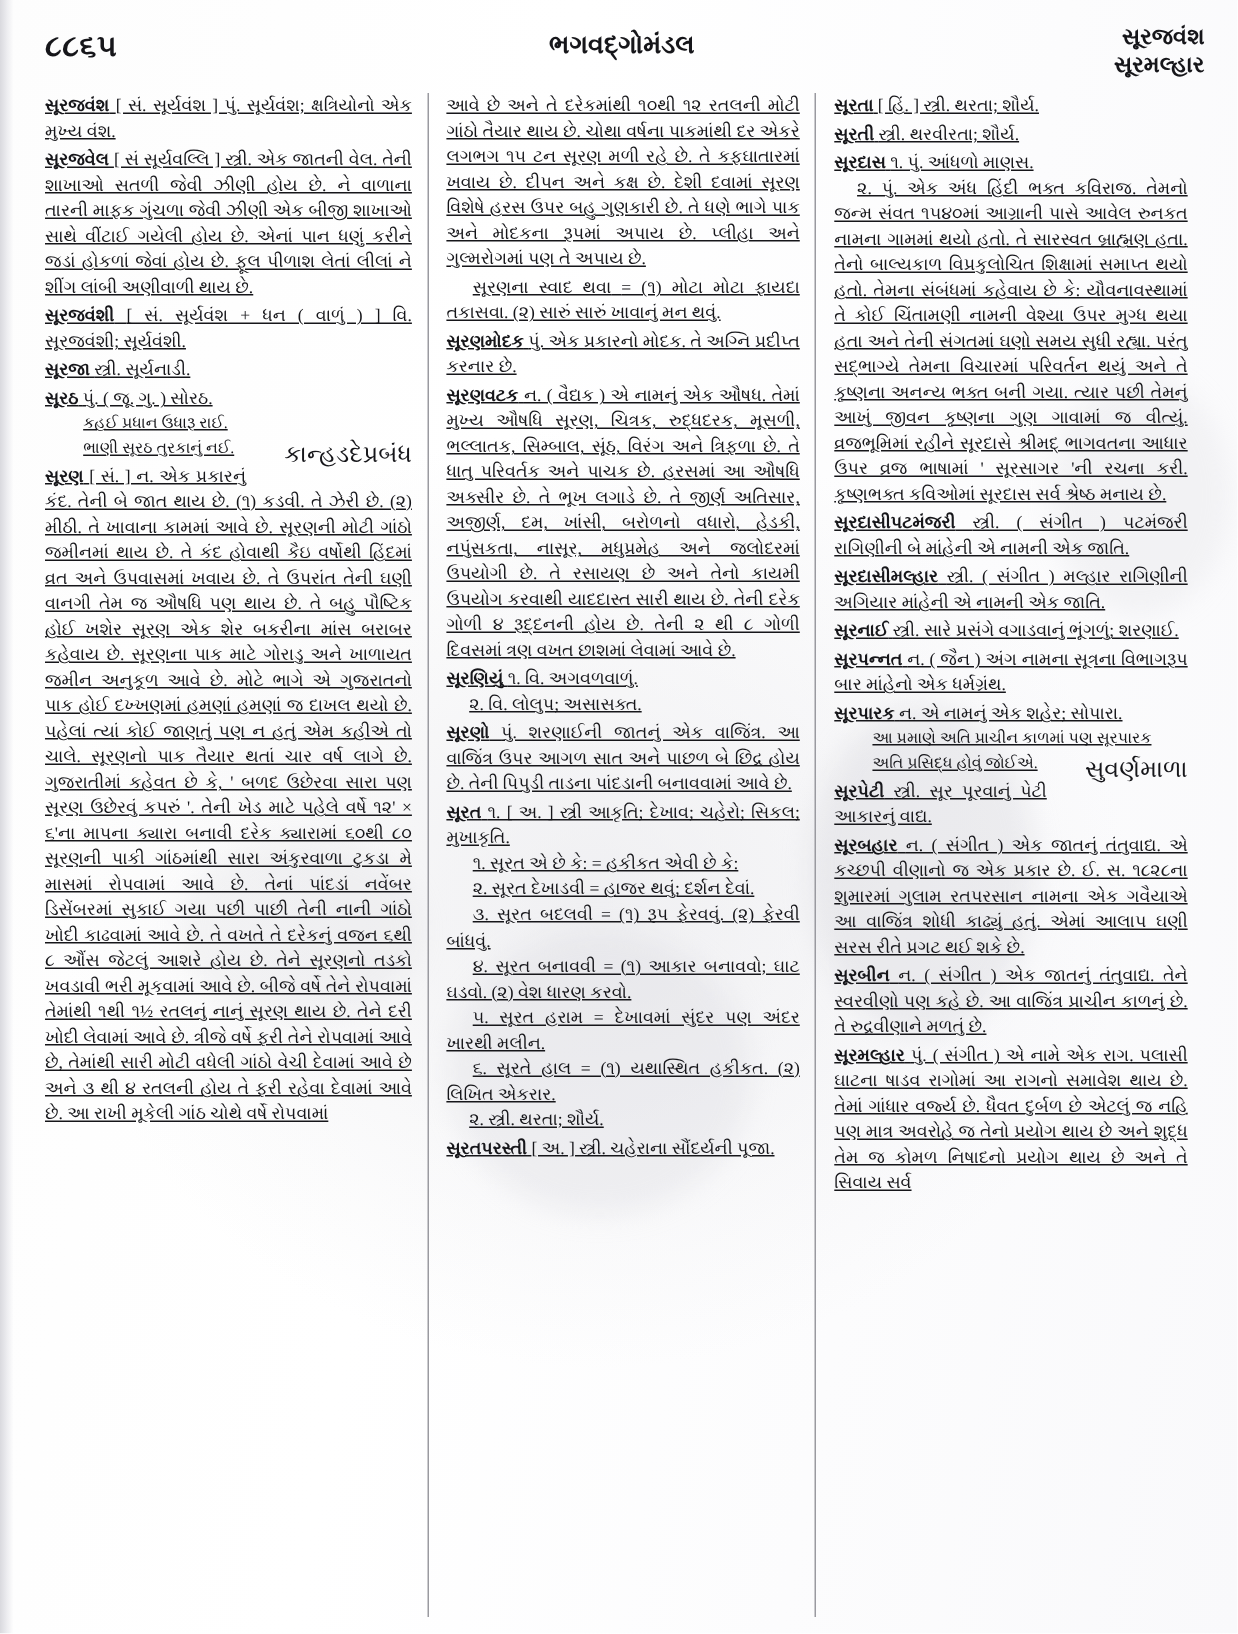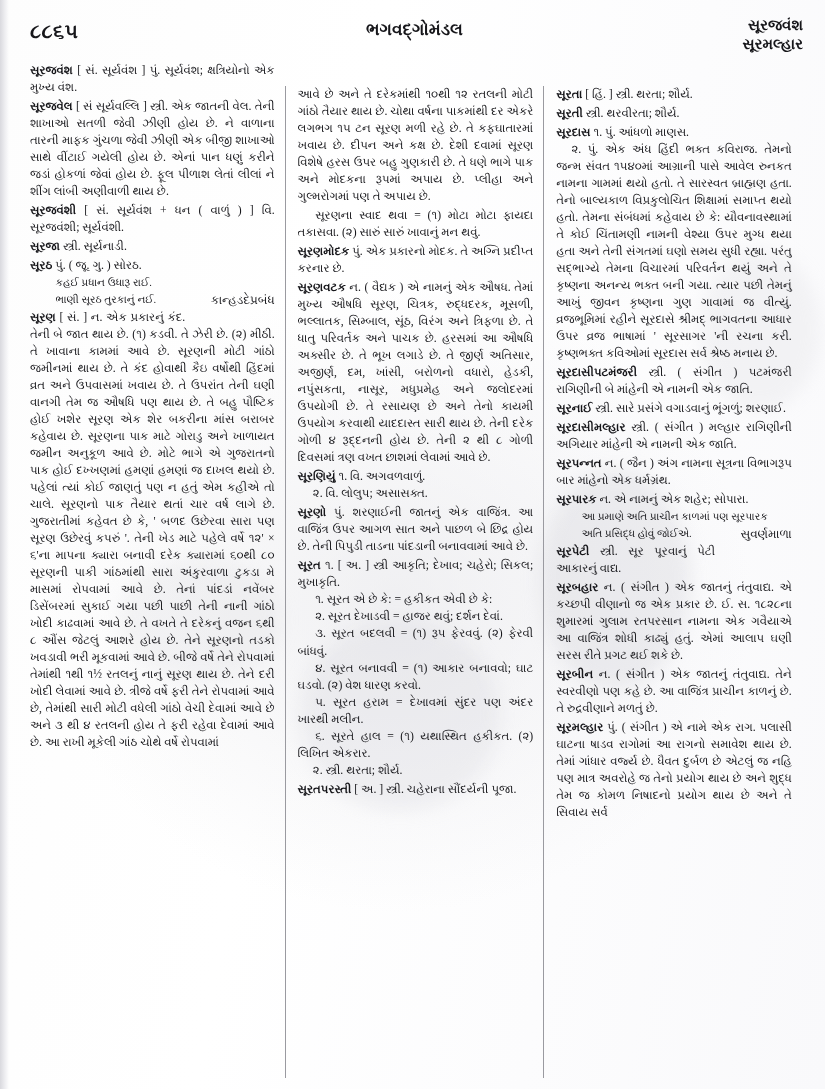--- a/index.html
+++ b/index.html
@@ -73,44 +73,45 @@
 
   
   .columns {
     position: absolute;
     left: 26px;
     top: 62px;
     width: 776px;
     height: 1016px;
     display: flex;
     gap: 0;
+    text-decoration: underline;
   }
   .col {
     width: 258.6px;
     padding: 0 10px 0 4px;
     box-sizing: border-box;
     font-size: 11.7px;
     line-height: 1.455;
     text-align: justify;
     overflow: hidden;
   }
-  .col + .col { border-left: 1px solid #9a9aa0; padding-left: 12px; margin-top: 24px; }
+  .col + .col { border-left: 1px solid #9a9aa0; padding-left: 12px; }
 
   .entry { margin: 0 0 1px 0; text-indent: 0; }
   .entry + .entry { margin-top: 2px; }
   .hw { font-weight: bold; }
   .sub { display: block; text-indent: 1.3em; }
   .quote {
     display: block;
     font-size: 10.6px;
     margin: 1px 0 1px 0;
     text-indent: 2.4em;
     text-align: left;
   }
-  .quote .src { float: right; font-size: 12px; }
+  .quote .src { float: right; font-size: 16px; }
   .idiom { display: block; text-indent: 1.5em; }
 
   
   .col, .header { text-rendering: optimizeLegibility; }
 </style>
 </head>
 <body>
 
 <div class="page">
 
@@ -240,27 +241,27 @@
         <span>૧. પું. આંધળો માણસ.</span>
         <span class="sub">૨. પું. એક અંધ હિંદી ભક્ત કવિરાજ. તેમનો જન્મ સંવત ૧૫૪૦માં આગ્રાની પાસે આવેલ રુનકત નામના ગામમાં થયો હતો. તે સારસ્વત બ્રાહ્મણ હતા. તેનો બાલ્યકાળ વિપ્રકુલોચિત શિક્ષામાં સમાપ્ત થયો હતો. તેમના સંબંધમાં કહેવાય છે કે: યૌવનાવસ્થામાં તે કોઈ ચિંતામણી નામની વેશ્યા ઉપર મુગ્ધ થયા હતા અને તેની સંગતમાં ઘણો સમય સુધી રહ્યા. પરંતુ સદ્ભાગ્યે તેમના વિચારમાં પરિવર્તન થયું અને તે કૃષ્ણના અનન્ય ભક્ત બની ગયા. ત્યાર પછી તેમનું આખું જીવન કૃષ્ણના ગુણ ગાવામાં જ વીત્યું. વ્રજભૂમિમાં રહીને સૂરદાસે શ્રીમદ્ ભાગવતના આધાર ઉપર વ્રજ ભાષામાં ' સૂરસાગર 'ની રચના કરી. કૃષ્ણભક્ત કવિઓમાં સૂરદાસ સર્વ શ્રેષ્ઠ મનાય છે.</span>
       </p>
 
       <p class="entry">
         <span class="hw">સૂરદાસીપટમંજરી</span>
         <span>સ્ત્રી. ( સંગીત ) પટમંજરી રાગિણીની બે માંહેની એ નામની એક જાતિ.</span>
       </p>
 
       <p class="entry">
+        <span class="hw">સૂરદાસીમલ્હાર</span>
+        <span>સ્ત્રી. ( સંગીત ) મલ્હાર રાગિણીની અગિયાર માંહેની એ નામની એક જાતિ.</span>
+      </p>
+
+      <p class="entry">
         <span class="hw">સૂરનાઈ</span>
         <span>સ્ત્રી. સારે પ્રસંગે વગાડવાનું ભૂંગળું; શરણાઈ.</span>
-      </p>
-
-      <p class="entry">
-        <span class="hw">સૂરદાસીમલ્હાર</span>
-        <span>સ્ત્રી. ( સંગીત ) મલ્હાર રાગિણીની અગિયાર માંહેની એ નામની એક જાતિ.</span>
       </p>
 
       <p class="entry">
         <span class="hw">સૂરપન્નત</span>
         <span>ન. ( જૈન ) અંગ નામના સૂત્રના વિભાગરૂપ બાર માંહેનો એક ધર્મગ્રંથ.</span>
       </p>
 
       <p class="entry">
         <span class="hw">સૂરપારક</span>
         <span>ન. એ નામનું એક શહેર; સોપારા.</span>

